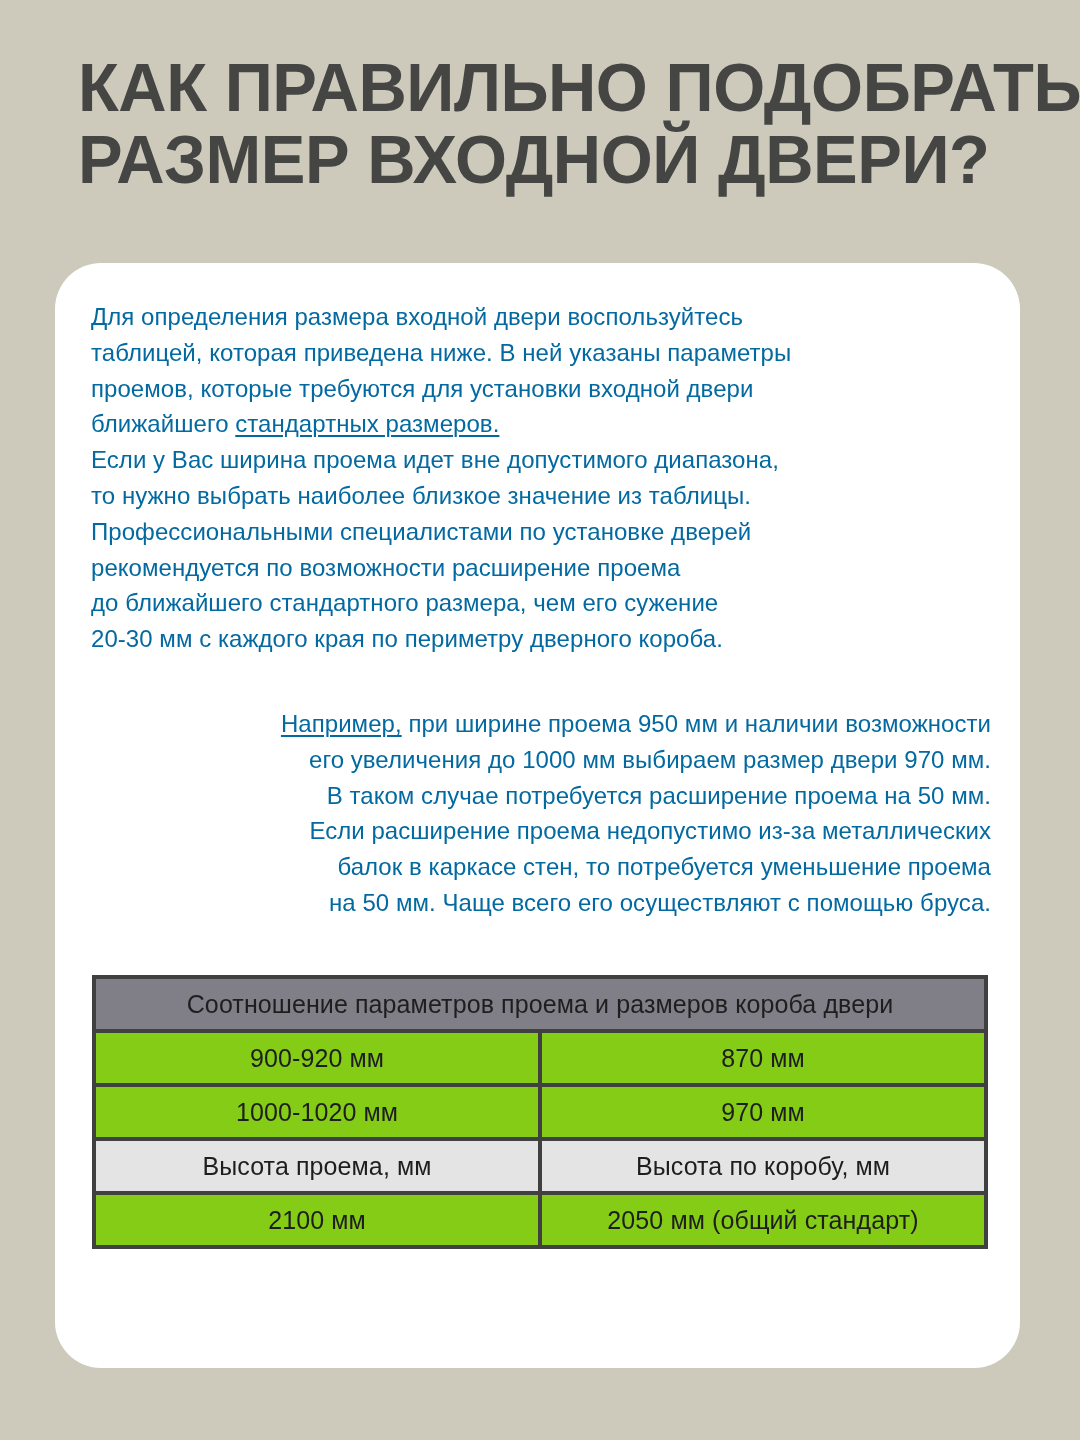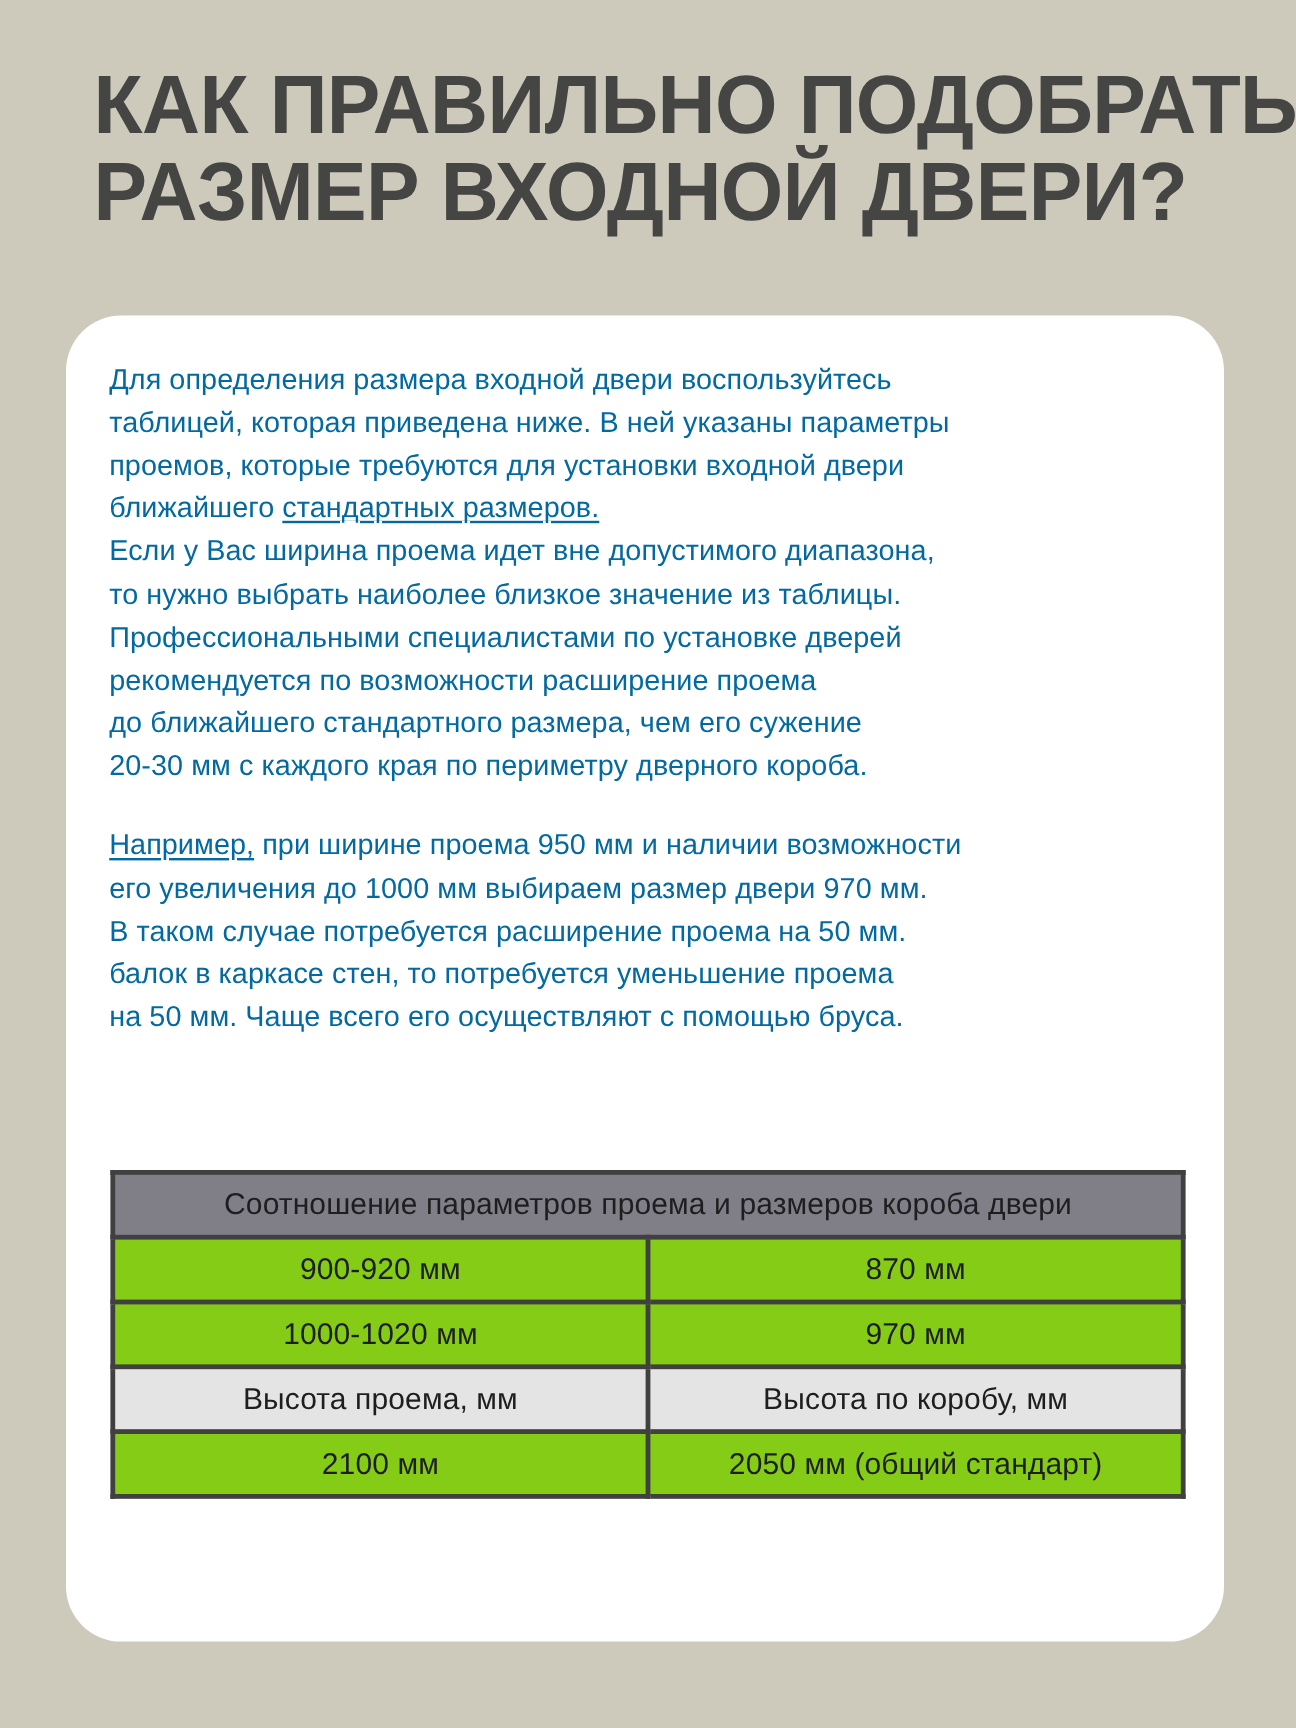--- a/index.html
+++ b/index.html
@@ -58,21 +58,21 @@
     position: absolute;
     left: 36px;
     top: 36px;
     width: 900px;
     color: #0369a1;
     font-size: 24px;
     line-height: 35.8px;
     letter-spacing: 0.05px;
   }
   .para { margin: 0; }
-  .para + .para { margin-top: 30px; }
+  .para + .para { margin-top: 49px; text-align: right; }
   .para .ln { display: block; white-space: nowrap; }
   .u { text-decoration: underline; text-underline-offset: 3px; text-decoration-thickness: 1.6px; }
 
   
   .table-wrap {
     position: absolute;
     left: 37px;
     top: 712px;
     width: 896px;
   }
@@ -132,20 +132,21 @@
         <span class="ln">Профессиональными специалистами по установке дверей</span>
         <span class="ln">рекомендуется по возможности расширение проема</span>
         <span class="ln">до ближайшего стандартного размера, чем его сужение</span>
         <span class="ln">20-30 мм с каждого края по периметру дверного короба.</span>
       </p>
 
       <p class="para">
         <span class="ln"><span class="u">Например,</span><span> при ширине проема 950 мм и наличии возможности</span></span>
         <span class="ln">его увеличения до 1000 мм выбираем размер двери 970 мм.</span>
         <span class="ln">В таком случае потребуется расширение проема на 50 мм.</span>
+        <span class="ln">Если расширение проема недопустимо из-за металлических</span>
         <span class="ln">балок в каркасе стен, то потребуется уменьшение проема</span>
         <span class="ln">на 50 мм. Чаще всего его осуществляют с помощью бруса.</span>
       </p>
 
     </div>
 
     <div class="table-wrap">
       <table class="spec">
         <tbody>
           <tr>

